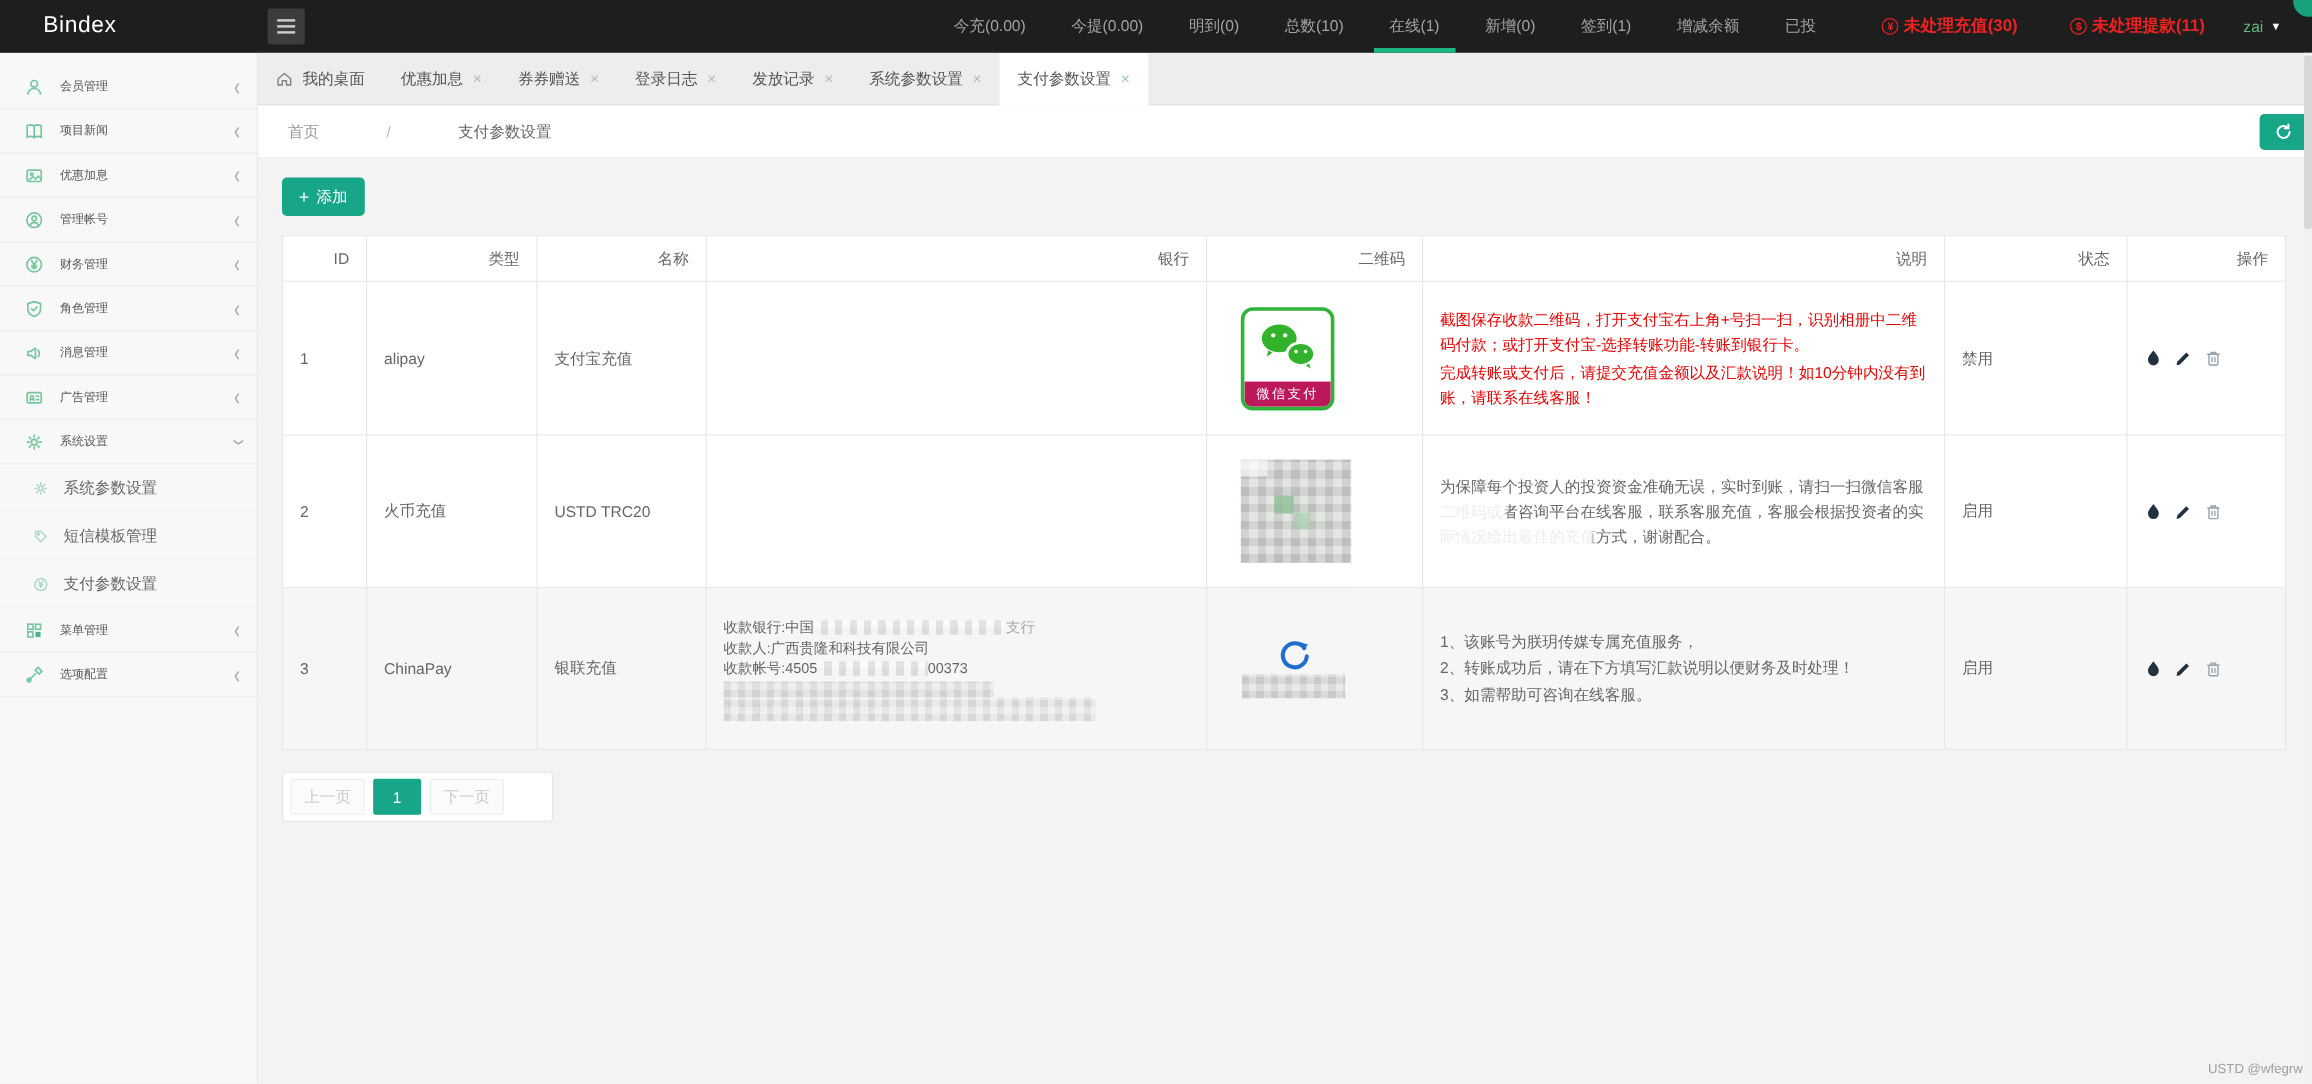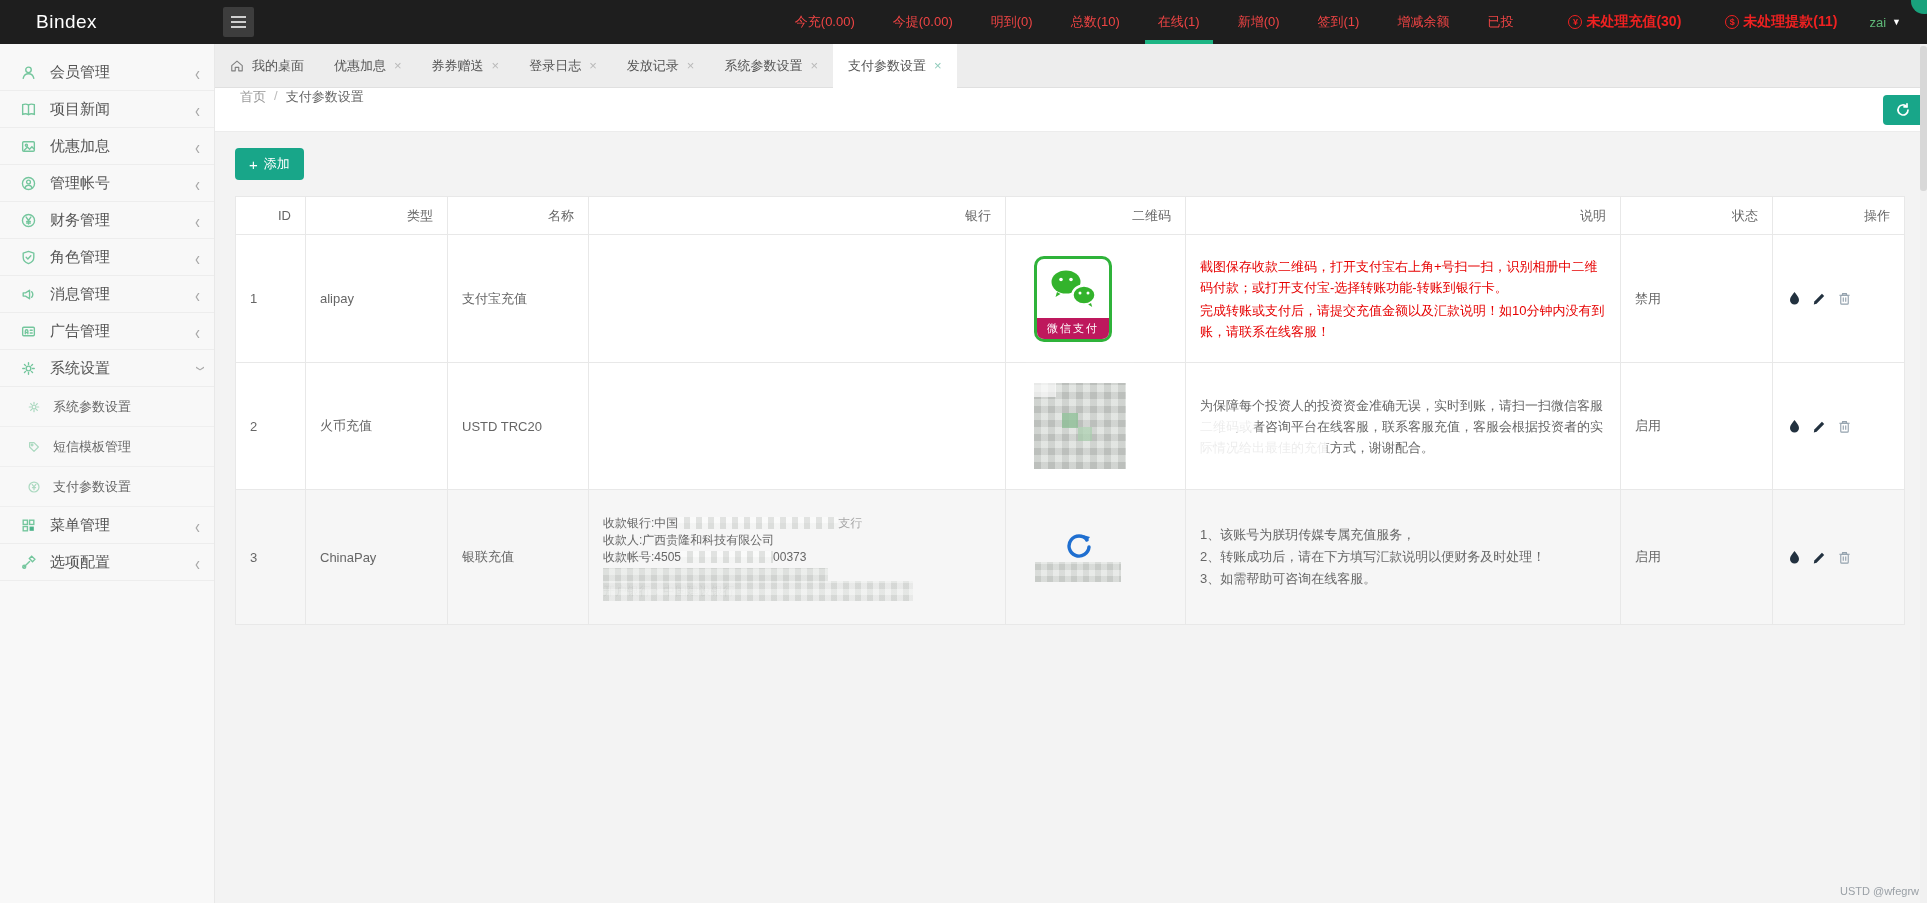--- a/index.html
+++ b/index.html
@@ -5,54 +5,54 @@
   *{margin:0;padding:0;box-sizing:border-box;}
   html,body{width:1927px;height:903px;overflow:hidden;}
   body{font-family:"Liberation Sans","DejaVu Sans",sans-serif;background:#f3f3f3;color:#555;font-size:13px;position:relative;}
 
   
   .topbar{position:absolute;left:0;top:0;right:0;height:44px;background:#1e1e1e;display:flex;align-items:center;z-index:30;}
   .brand{width:215px;padding-left:36px;color:#fff;font-size:19px;letter-spacing:.5px;flex:0 0 auto;cursor:pointer;}
   .hamburger{width:31px;height:30px;background:#3d3d3d;border:none;border-radius:2px;margin-left:8px;display:flex;flex-direction:column;justify-content:center;align-items:center;gap:3px;cursor:pointer;}
   .hamburger i{display:block;width:15px;height:2px;background:#cfcfcf;}
   .stats{margin-left:auto;display:flex;align-items:center;height:44px;}
-  .stat{position:relative;height:44px;display:flex;align-items:center;padding:0 19px;color:#ef4444;font-size:13px;text-decoration:none;cursor:pointer;white-space:nowrap;}
+  .stat{position:relative;height:44px;display:flex;align-items:center;padding:0 19px;color:#a3a3a3;font-size:13px;text-decoration:none;cursor:pointer;white-space:nowrap;}
   .stat.active::after{content:"";position:absolute;left:6px;right:6px;bottom:0;height:4px;background:#1db584;}
   .alerts{display:flex;align-items:center;margin-left:14px;}
   .alert{display:flex;align-items:center;gap:4px;color:#f02121;font-size:14px;font-weight:bold;padding:0 22px;text-decoration:none;cursor:pointer;white-space:nowrap;}
   .alert .ring{display:inline-flex;align-items:center;justify-content:center;width:14px;height:14px;border:1.5px solid #f02121;border-radius:50%;font-size:9px;font-weight:bold;}
   .user{display:flex;align-items:center;gap:6px;margin:0 26px 0 10px;cursor:pointer;}
   .user .uname{color:#5FB878;font-size:13px;}
   .user .caret{color:#fff;font-size:9px;}
   .avatar-dot{position:absolute;right:-10px;top:-12px;width:26px;height:26px;border-radius:50%;background:#19a27c;}
 
   
   .sidebar{position:absolute;left:0;top:44px;bottom:0;width:215px;background:#f8f8f8;border-right:1px solid #e8e8e8;padding-top:10px;z-index:20;}
   .side-list{list-style:none;}
   .side-item{display:flex;align-items:center;height:37px;padding:0 14px 0 19px;border-bottom:1px solid #ededed;cursor:pointer;color:#555;}
   .side-item .sicon{width:18px;height:18px;margin-right:13px;display:inline-flex;align-items:center;justify-content:center;color:#74c69d;flex:0 0 auto;}
-  .side-item .slabel{font-size:15px;flex:1;}
+  .side-item .slabel{font-size:10px;flex:1;}
   .chev{color:#a9a9a9;font-size:15px;line-height:1;transform:scaleY(1.4);}
   .chev.down{transform:rotate(-90deg) scaleY(1.4);}
   .sub-list{list-style:none;}
   .sub-item{display:flex;align-items:center;height:40px;padding:0 14px 0 26px;border-bottom:1px solid #efefef;cursor:pointer;color:#666;}
   .sub-item .sicon{width:15px;height:15px;margin-right:12px;display:inline-flex;align-items:center;justify-content:center;color:#abd9c0;flex:0 0 auto;}
   .sub-item .slabel{font-size:13px;}
 
   
   .main{position:absolute;left:215px;top:44px;right:0;bottom:0;display:flex;flex-direction:column;}
   
   .tabbar{height:44px;background:#ededed;display:flex;align-items:stretch;border-bottom:1px solid #e0e0e0;flex:0 0 auto;}
   .tab{display:flex;align-items:center;gap:8px;padding:0 15px;font-size:13px;color:#555;cursor:pointer;white-space:nowrap;}
   .tab.active{background:#fff;margin-bottom:-1px;border-bottom:1px solid #fff;}
   .tab .tclose{color:#b9b9b9;font-size:13px;line-height:1;cursor:pointer;}
   .tab.active .tclose{color:#8fcbbb;}
   .tab .home-ico{display:inline-flex;color:#888;}
   
-  .crumbbar{height:44px;background:#fff;display:flex;align-items:flex-start;padding-left:25px;position:relative;border-bottom:1px solid #ececec;flex:0 0 auto;}
+  .crumbbar{height:44px;background:#fff;display:flex;align-items:center;padding-left:25px;position:relative;border-bottom:1px solid #ececec;flex:0 0 auto;gap:48px;}
   .crumb-home{color:#999;text-decoration:none;cursor:pointer;font-size:13px;}
   .crumb-sep{color:#bbb;margin:0 8px;font-size:13px;}
   .crumb-cur{color:#666;font-size:13px;}
   .refresh-btn{position:absolute;right:4px;top:50%;transform:translateY(-50%);width:40px;height:30px;background:#18a689;border:none;border-radius:4px 0 0 4px;display:flex;align-items:center;justify-content:center;cursor:pointer;}
   
   .content{flex:1;background:#f3f3f3;padding:16px 22px 0 20px;position:relative;overflow:hidden;}
   .add-btn{height:32px;padding:0 14px;background:#18a689;color:#fff;border:none;border-radius:4px;font-size:13px;display:inline-flex;align-items:center;gap:6px;cursor:pointer;}
   .add-btn .plus{font-size:15px;line-height:1;}
 
   
@@ -539,20 +539,25 @@
                     <rect x="4" y="4.5" width="8" height="9.5" rx="1"></rect>
                     <path d="M6.7 7v4.5M9.3 7v4.5"></path>
                   </svg>
                 </a>
             </div>
           </td>
         </tr>
       </tbody>
     </table>
 
+    <div class="pager">
+      <a class="pg">上一页</a>
+      <a class="pg cur">1</a>
+      <a class="pg">下一页</a>
+    </div>
 
     <div class="watermark">USTD @wfegrw</div>
   </div>
 </div>
 
 <div class="vscroll">
     <div class="thumb"></div>
   </div>
 
 </body></html>

